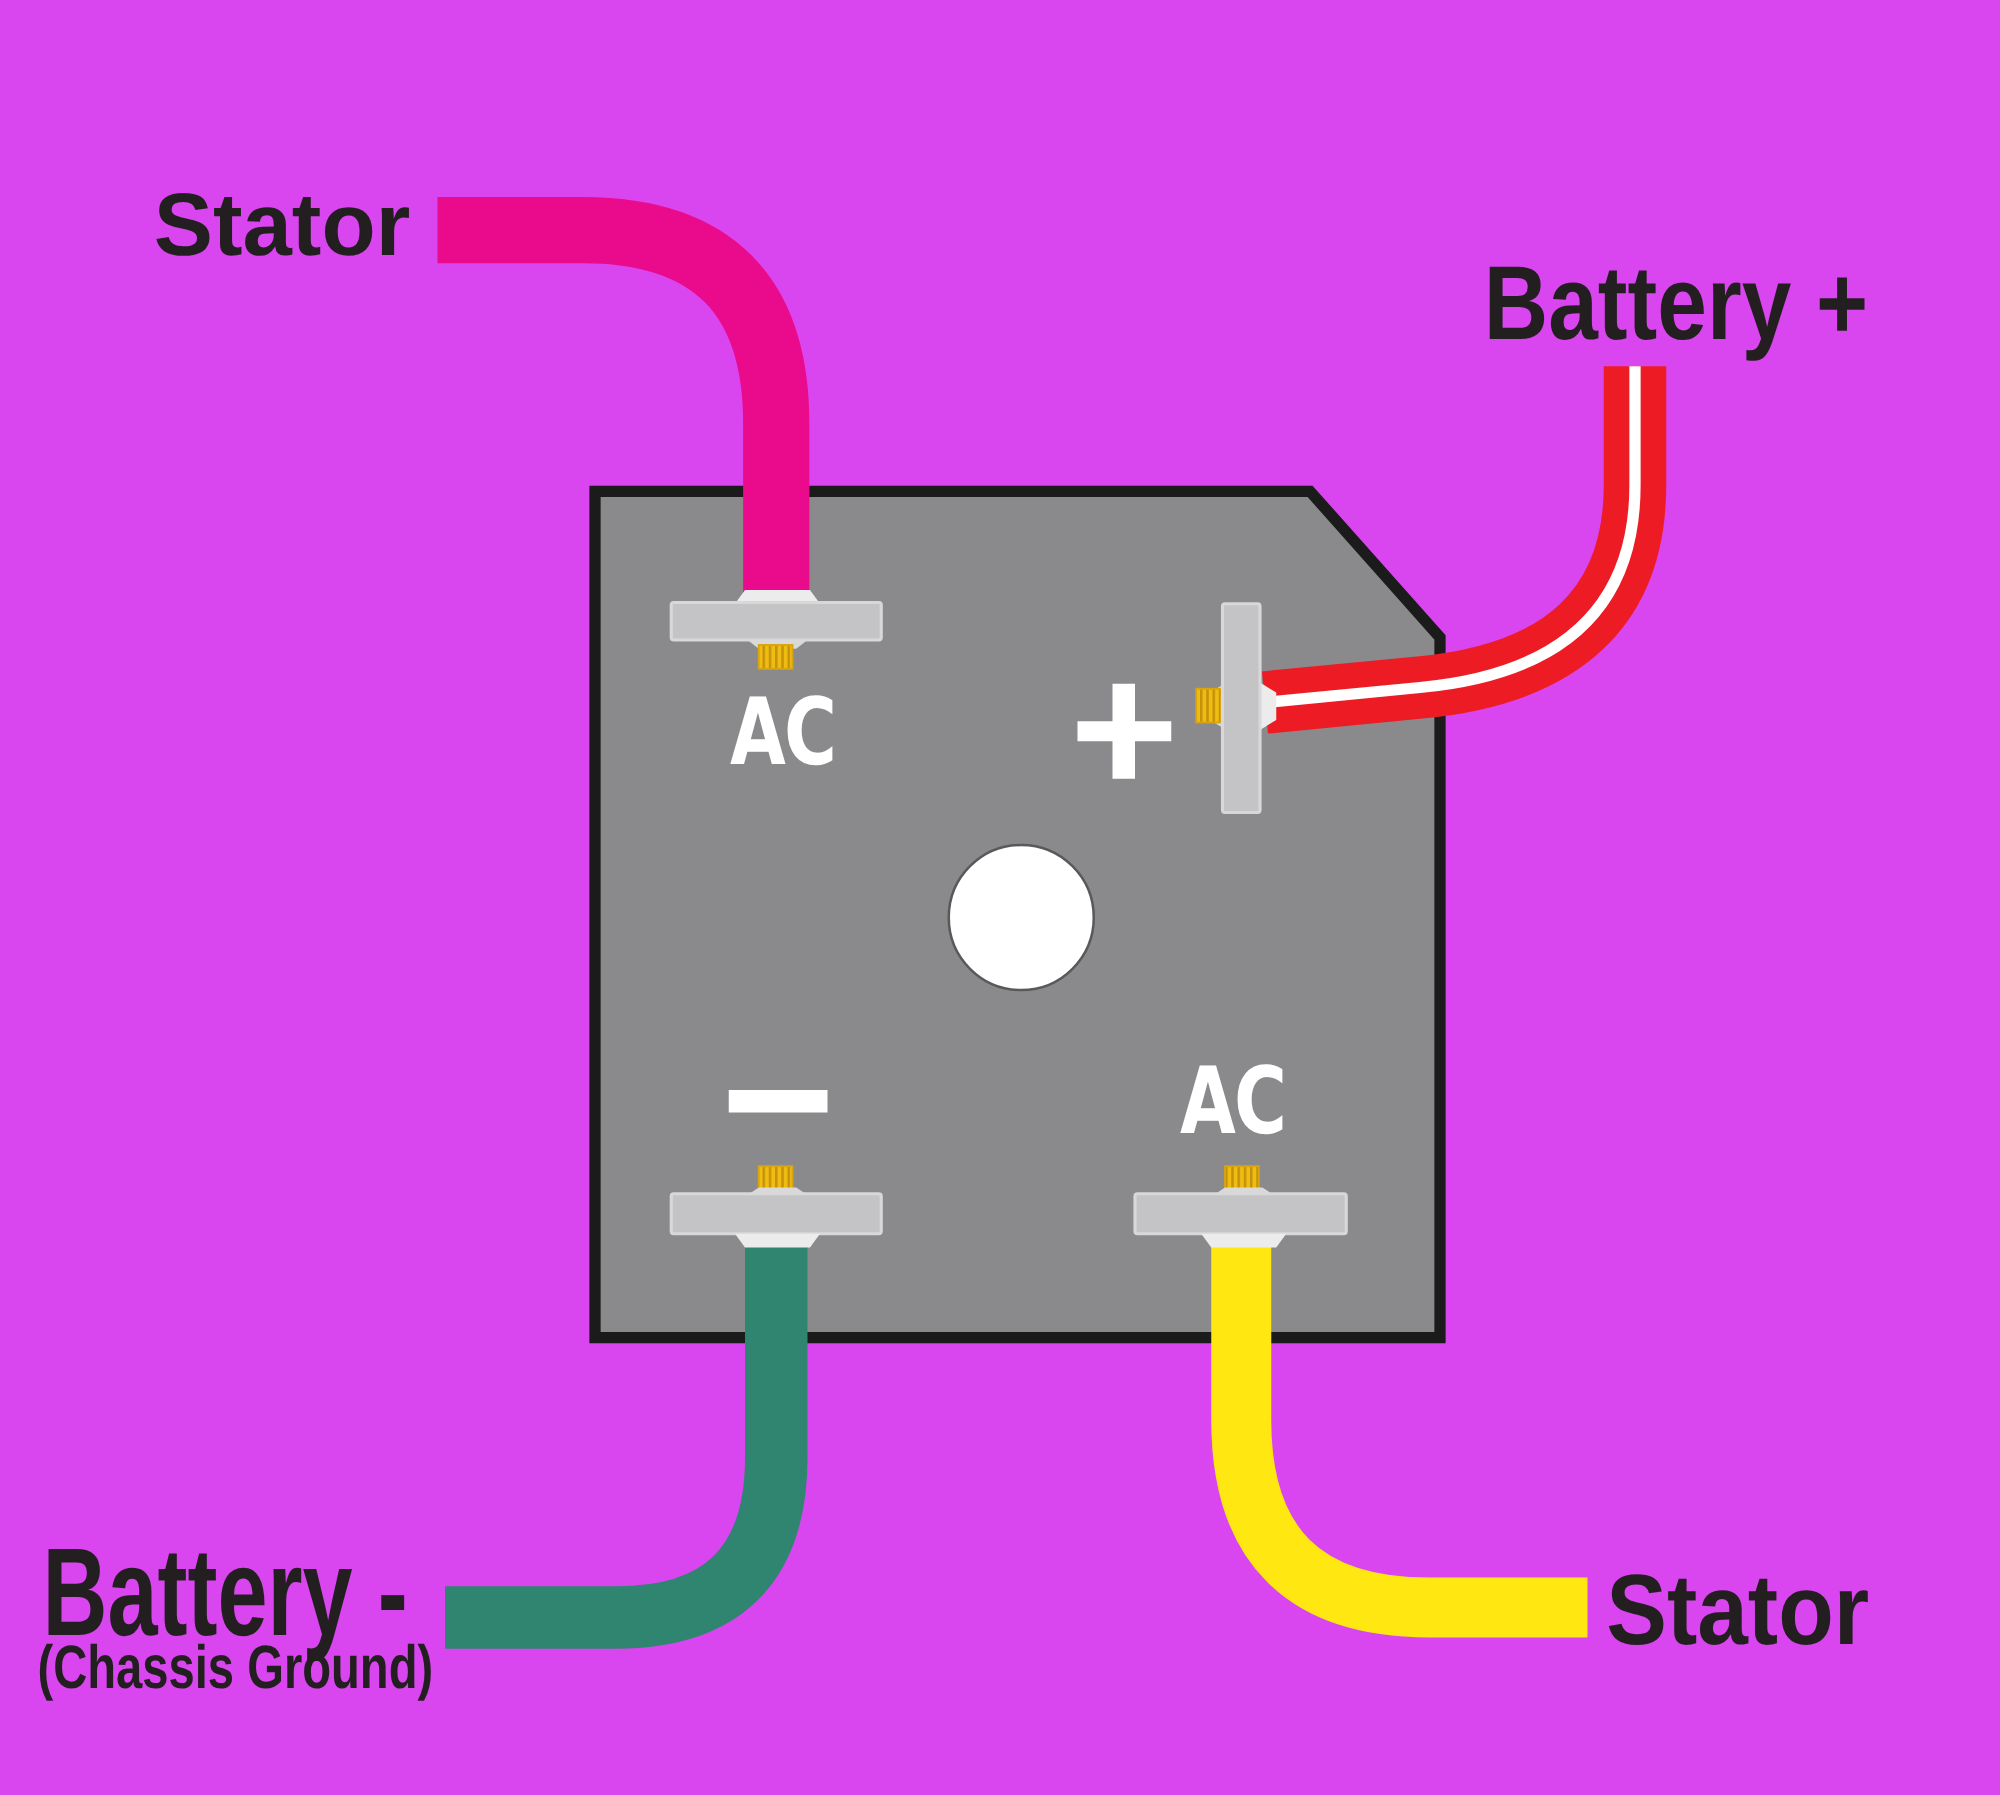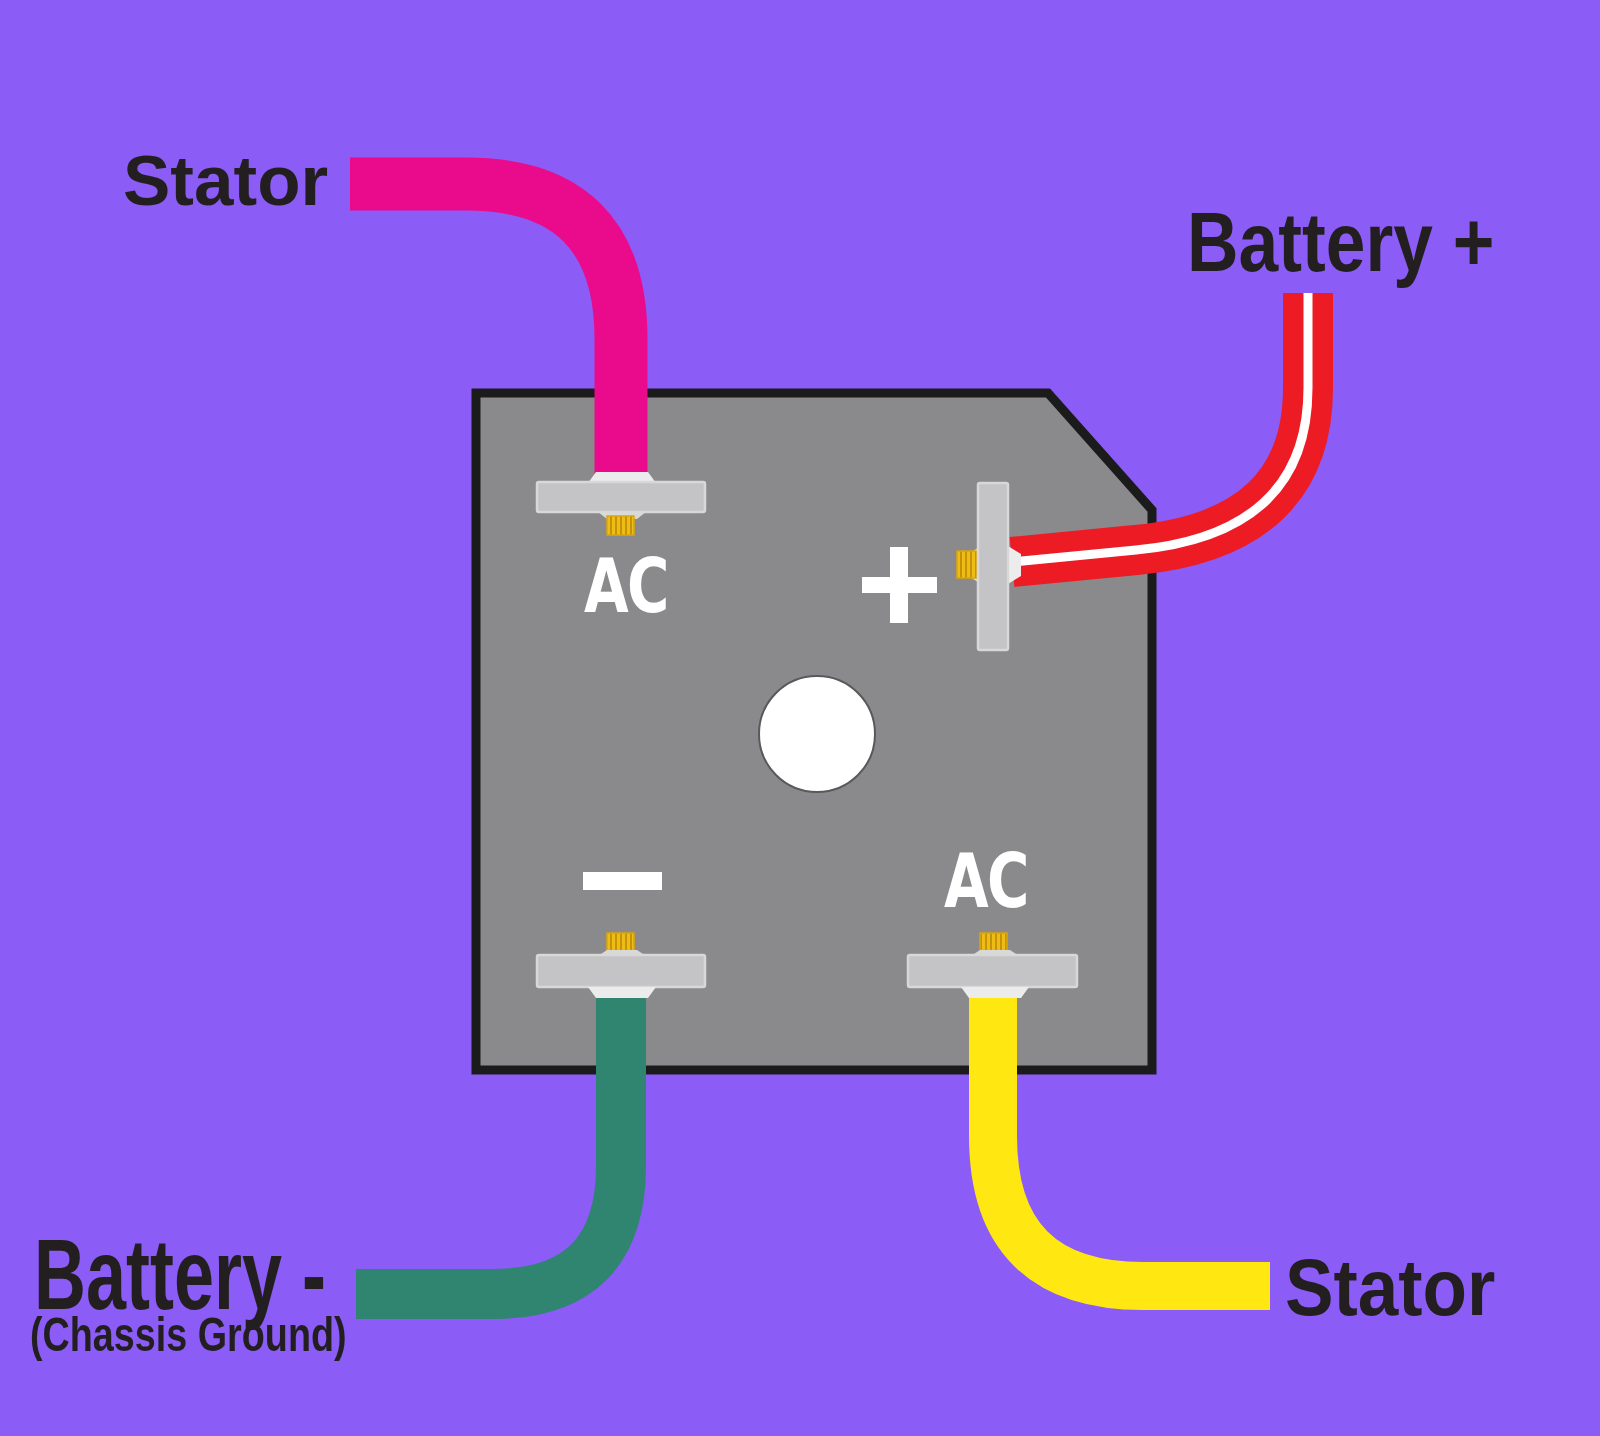--- a/index.html
+++ b/index.html
@@ -1,19 +1,19 @@
 <!DOCTYPE html>
 <html><head>
 <meta charset="utf-8">
 <style>
   html,body{margin:0;padding:0;}
   #stage{
     position:relative;
     width:1600px;height:1436px;
-    background:#8b5cf6;
+    background:#d946ef;
     overflow:hidden;
     font-family:"Liberation Sans", sans-serif;
   }
   #diagram-svg{position:absolute;left:0;top:0;}
   .lbl{
     position:absolute;
     line-height:1;
     font-weight:bold;
     color:#231f20;
     white-space:nowrap;

